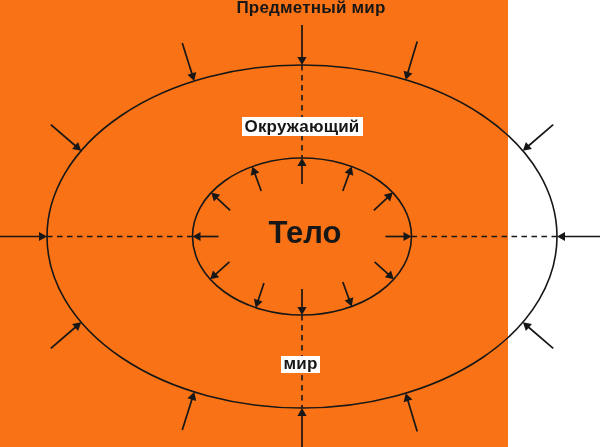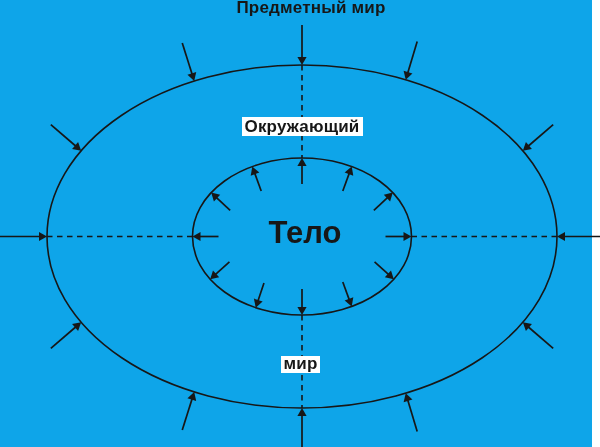--- a/index.html
+++ b/index.html
@@ -1,17 +1,17 @@
 <!DOCTYPE html>
 <html><head>
 <meta charset="utf-8">
 <style>
   html, body { margin: 0; padding: 0; }
   body { width: 600px; height: 447px; background: #ffffff; overflow: hidden; }
-  .stage { position: relative; width: 592px; height: 447px; background: #0ea5e9; }
+  .stage { position: relative; width: 508px; height: 447px; background: #f97316; }
   svg { display: block; }
   .lbl {
     font-family: "Liberation Sans", sans-serif;
     font-weight: bold;
     fill: #171717;
   }
   .lbl-small { font-size: 17px; letter-spacing: 0.2px; }
   .lbl-big   { font-size: 31px; }
 </style>
 </head>

